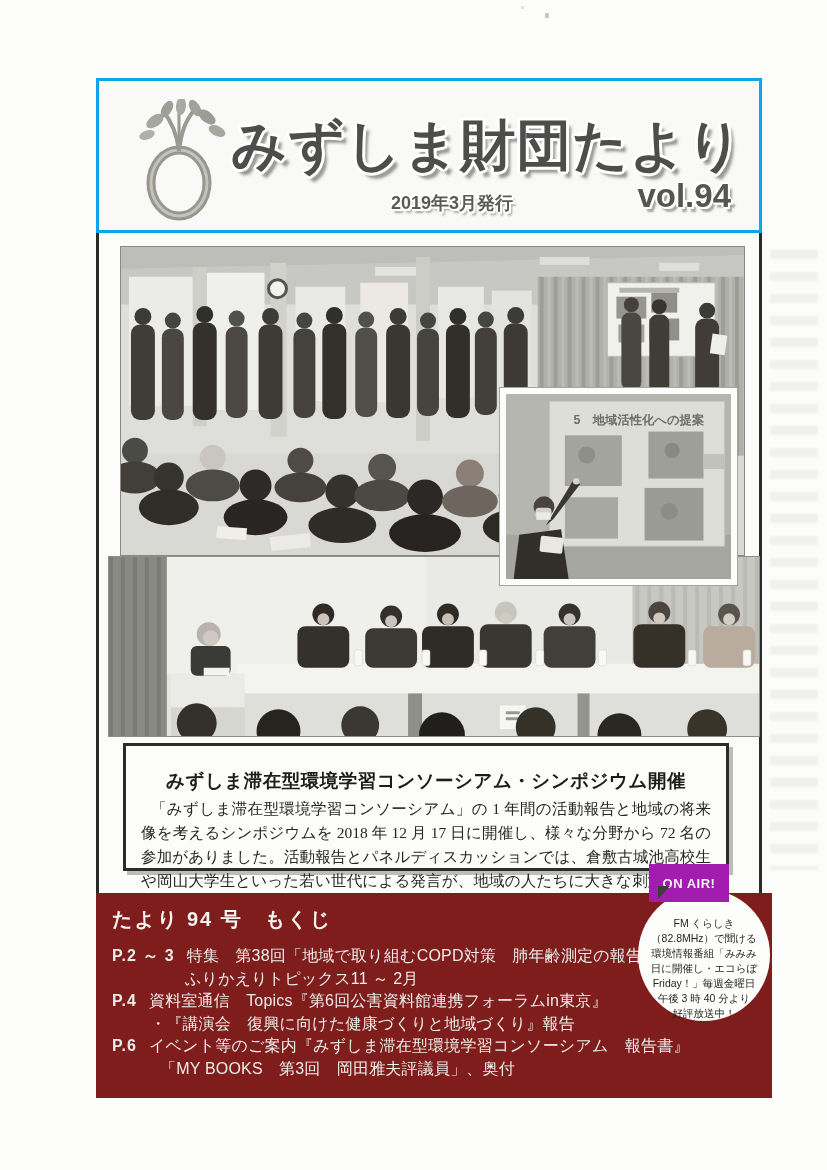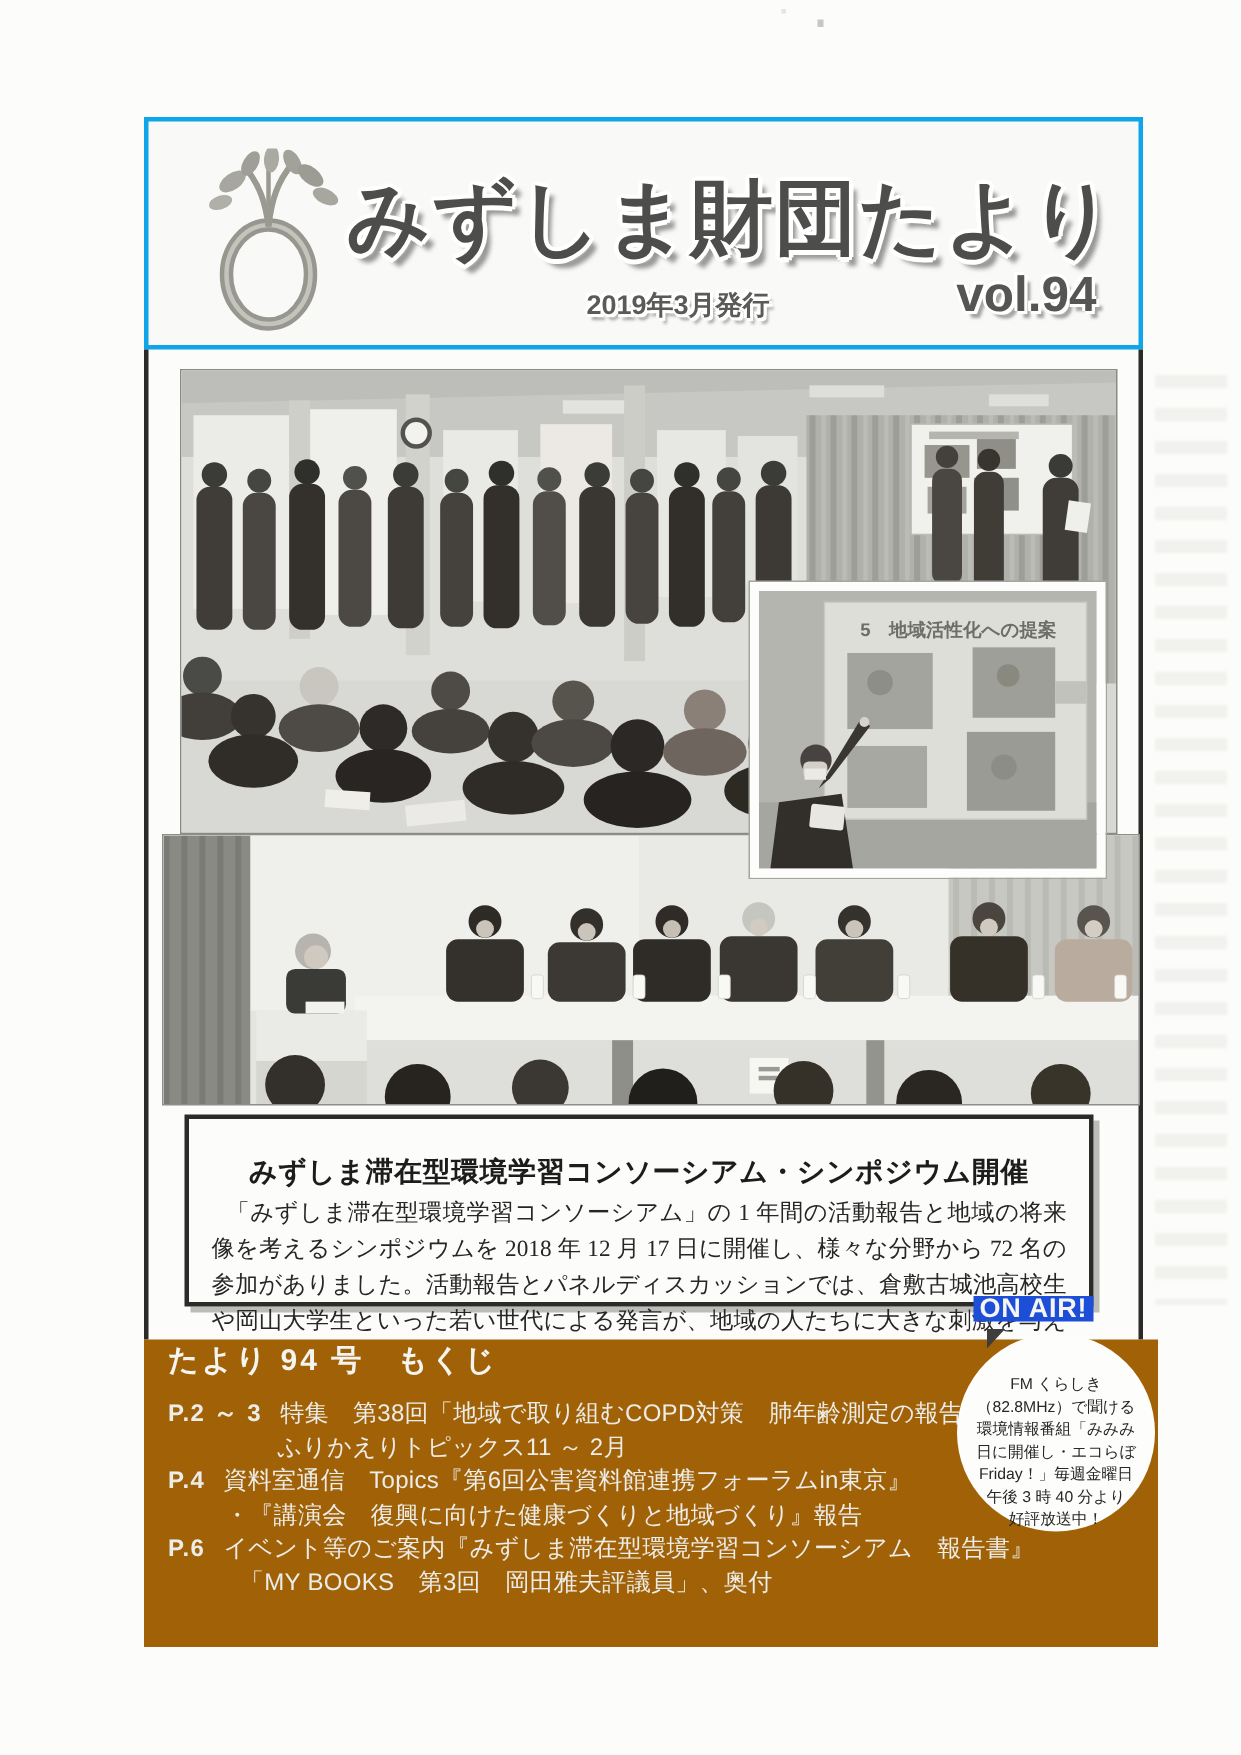--- a/index.html
+++ b/index.html
@@ -60,40 +60,40 @@
     font-size:18.5px;font-weight:bold;color:#1c1c1a;letter-spacing:.5px;
   }
   .feature-body{
     margin:0;padding:0 15px;
     font-family:"Liberation Serif",serif;
     font-size:15.5px;line-height:24px;text-align:justify;text-indent:10px;
     color:#262624;
   }
   
   .onair-badge{
-    position:absolute;left:649px;top:864px;width:80px;height:17px;z-index:6;
-    background:#1d4ed8;color:#f4f4f1;font-size:18px;font-weight:bold;
+    position:absolute;left:649px;top:864px;width:80px;height:38px;z-index:6;
+    background:#a21caf;color:#f4f4f1;font-size:13px;font-weight:bold;
     display:flex;align-items:center;justify-content:center;letter-spacing:.5px;
   }
   .onair-tail{
     position:absolute;left:658px;top:886px;width:0;height:0;z-index:6;
     border-top:13px solid #3d3d3b;border-right:12px solid transparent;
   }
   .radio-circle{
     position:absolute;left:638px;top:889px;width:132px;height:132px;z-index:5;
     background:#fdfdfb;border-radius:50%;
     display:flex;flex-direction:column;align-items:center;justify-content:flex-end;
     text-align:center;font-size:10.5px;line-height:15px;color:#262624;
   }
   .radio-circle span{white-space:nowrap;}
   
   .toc-box{
     position:absolute;left:96px;top:893px;width:676px;height:205px;z-index:4;
-    background:#a16207;color:#ecece9;box-sizing:border-box;
-    padding:0 16px 0 16px;
+    background:#7f1d1d;color:#ecece9;box-sizing:border-box;
+    padding:13px 16px 0 16px;
   }
   .toc-heading{
     margin:0 0 12px 0;font-size:20px;font-weight:bold;letter-spacing:2px;
     color:#f4f4f1;
   }
   .toc-line{margin:0;height:22.5px;line-height:22.5px;font-size:16px;white-space:nowrap;letter-spacing:.2px;}
   .toc-line .pg{font-weight:bold;margin-right:12px;letter-spacing:1px;}
   .ind-a{padding-left:73px;}
   .ind-b{padding-left:38px;}
   .ind-c{padding-left:48px;}

